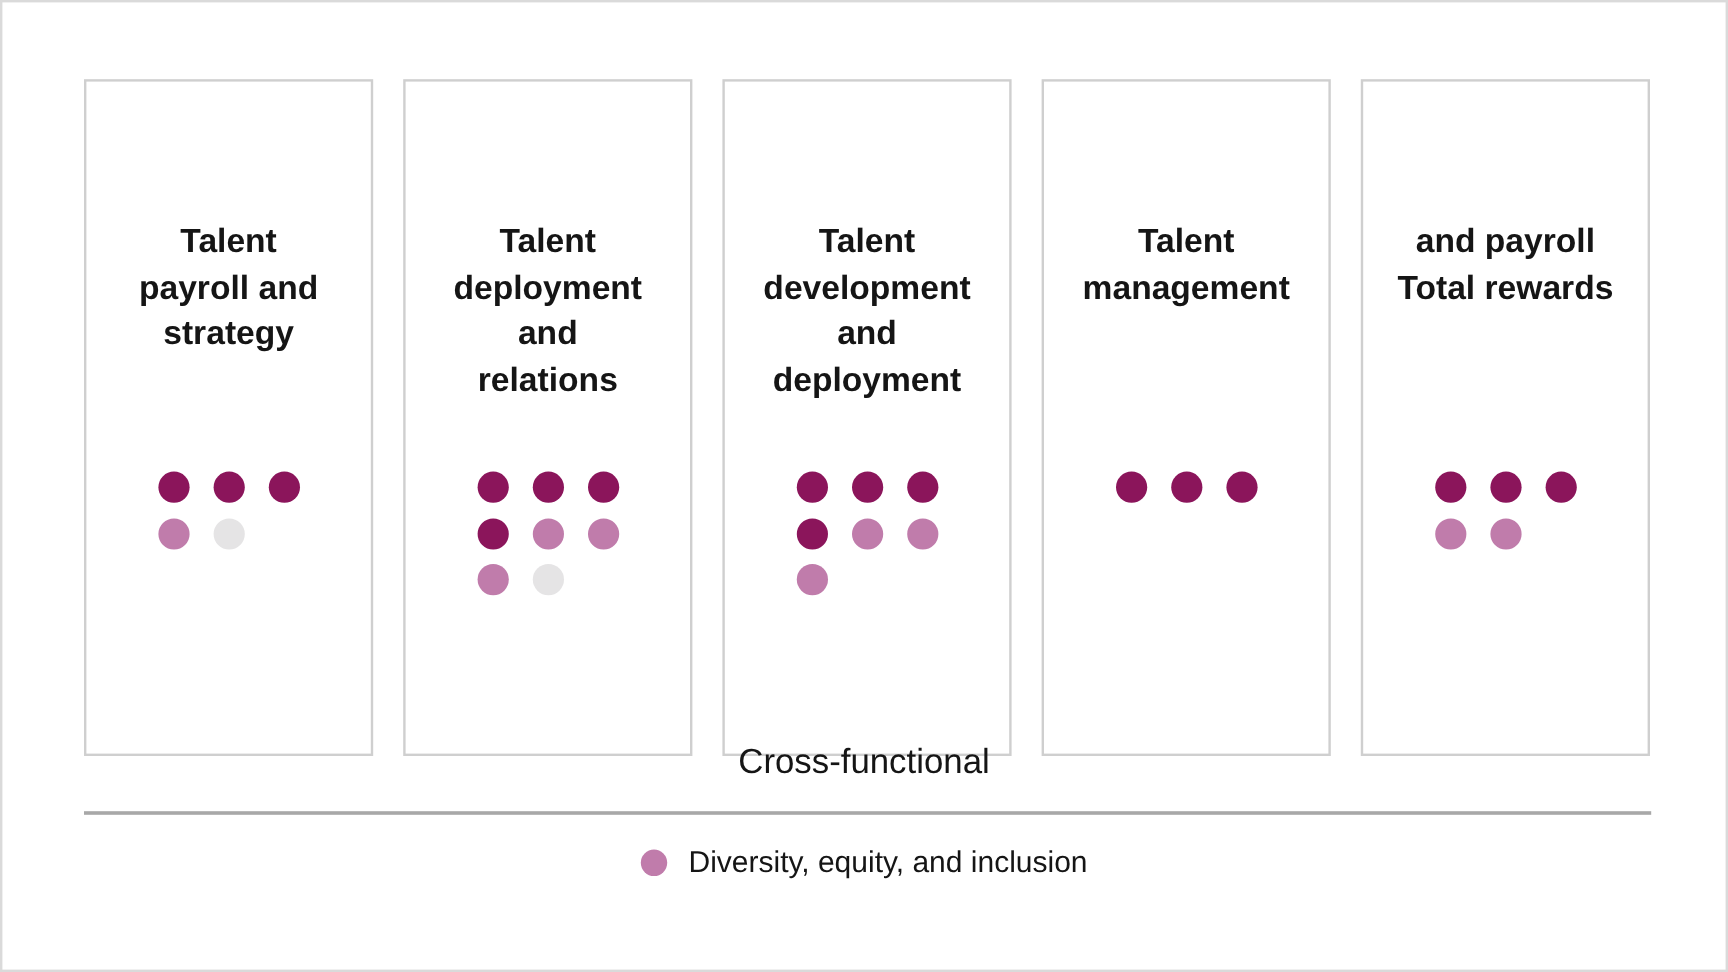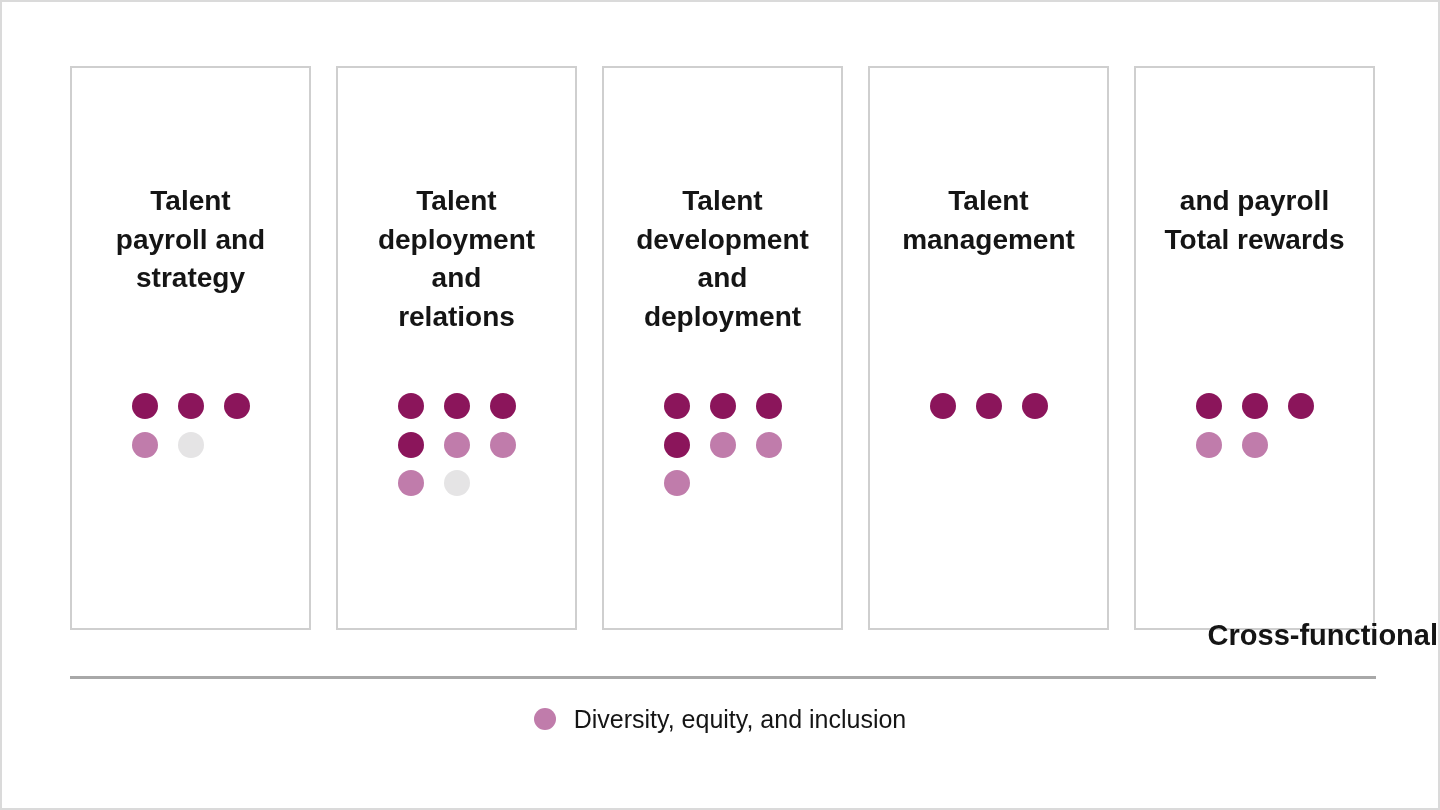--- a/index.html
+++ b/index.html
@@ -58,23 +58,23 @@
     gap: 12.5px;
   }
   .dot-row { display: flex; gap: 20px; }
   .dot { width: 26px; height: 26px; border-radius: 50%; flex: none; }
 
   .cross-label {
     position: absolute;
     top: 614px;
     left: 0;
     width: 100%;
-    text-align: right;
+    text-align: center;
     font-size: 29px;
-    font-weight: 700;
+    font-weight: 400;
     line-height: 38px;
     color: var(--text);
   }
 
   .divider {
     position: absolute;
     top: 674px;
     left: 68px;
     width: 1306px;
     height: 3px;

